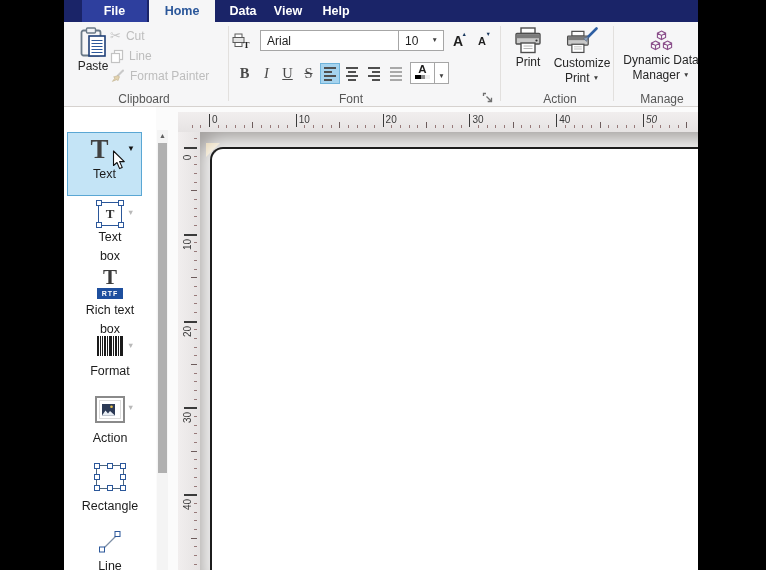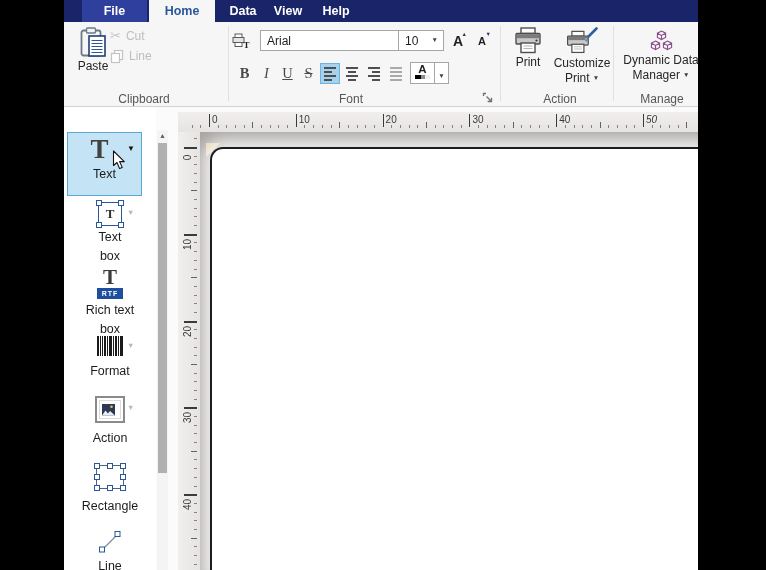--- a/index.html
+++ b/index.html
@@ -143,20 +143,27 @@
     <div class="small-cmd" style="top:5px">
       <span class="cut-glyph">✂</span>
       <span>Cut</span>
     </div>
     <div class="small-cmd" style="top:25px">
       <svg width="14" height="15" viewBox="0 0 14 15">
         <rect x="4.5" y="1.5" width="8" height="9" fill="#fff" stroke="#c3c3c3" stroke-width="1.2"></rect>
         <rect x="1.5" y="4.5" width="8" height="9" fill="#fff" stroke="#c3c3c3" stroke-width="1.2"></rect>
       </svg>
       <span>Line</span>
+    </div>
+    <div class="small-cmd" style="top:45px">
+      <svg width="15" height="15" viewBox="0 0 15 15">
+        <path d="M13 1.5 L7.8 6.7" stroke="#c9c9c9" stroke-width="2" stroke-linecap="round"></path>
+        <path d="M7.8 6.7 l-4.2 1.2 1.4 1.1 -2.6 3.4 4.6-1.9 0.9 1.2 1.6-4z" fill="#e3d2ae" stroke="#bdae8c" stroke-width="0.6"></path>
+      </svg>
+      <span>Format Painter</span>
     </div>
     <span class="grp-lbl" style="left:0;width:160px">Clipboard</span>
 
     <svg style="position:absolute;left:168px;top:11px" width="18" height="16" viewBox="0 0 18 16">
       <rect x="3" y="1" width="7" height="3.5" fill="#fff" stroke="#5a5a5a"></rect>
       <rect x="1" y="4.5" width="11" height="5" fill="#e4e4e4" stroke="#5a5a5a"></rect>
       <rect x="3" y="9.5" width="7" height="4" fill="#fff" stroke="#5a5a5a"></rect>
       <text x="11.5" y="15" font-size="9" font-weight="bold" fill="#222" font-family="Liberation Serif,serif">T</text>
     </svg>
     <div class="combo" style="left:196px;width:160px">

